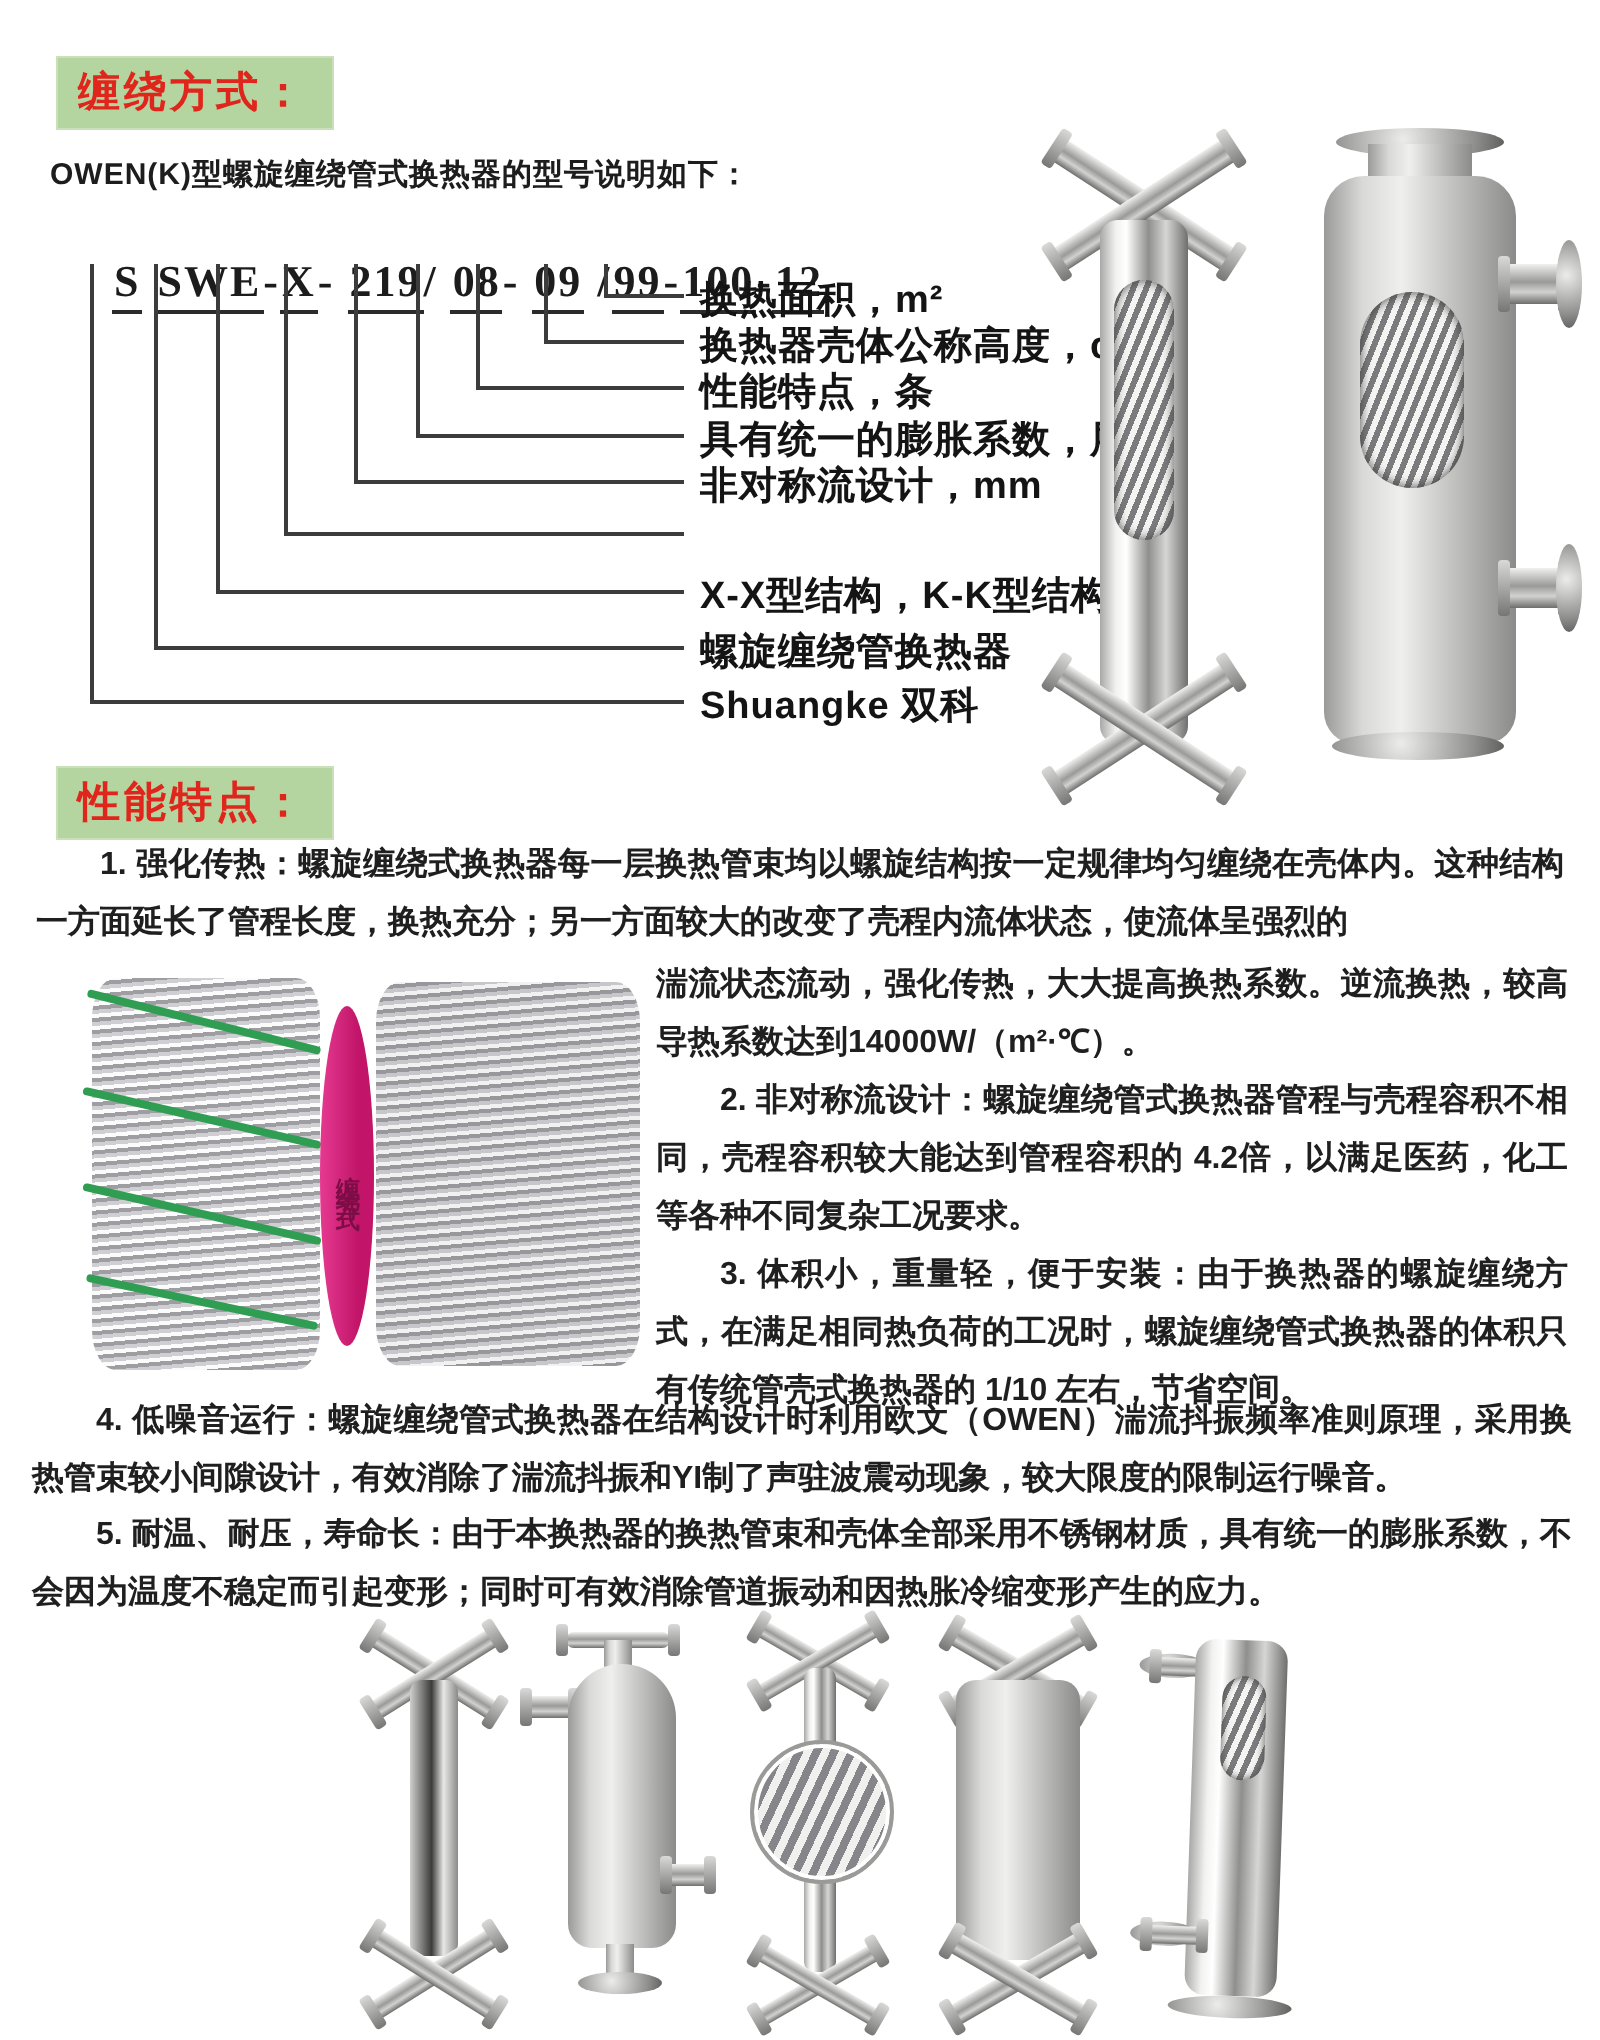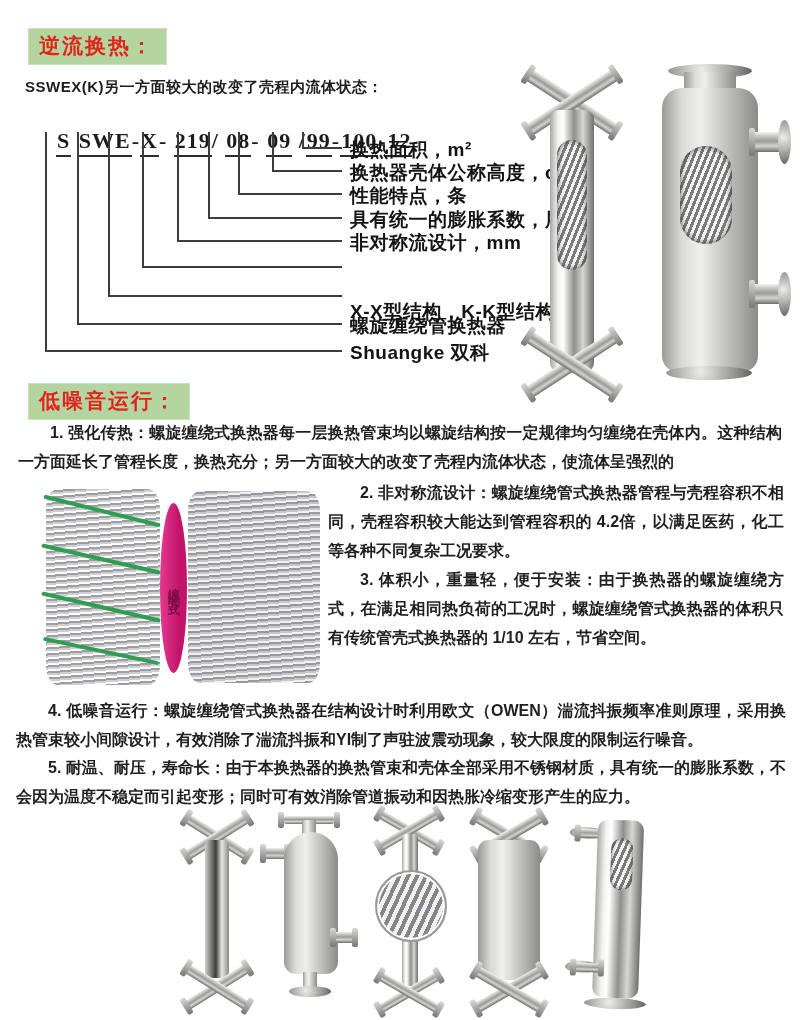--- a/index.html
+++ b/index.html
@@ -50,23 +50,23 @@
   .pinkpod span{writing-mode:vertical-rl;font-size:12px;font-weight:bold;color:#7d0d46;
                 letter-spacing:5px;}
 
   .magnifier{position:absolute;border:2px solid #9a9a98;border-radius:50%;
              background:repeating-linear-gradient(115deg,#f0f0ee 0 4px,#86868a 4px 8px);
              box-shadow:0 0 0 2px #ffffff inset;}
 </style>
 </head>
 <body>
 
-<div class="badge" style="left:28px;top:28px;">逆流换热：</div>
+<div class="badge" style="left:28px;top:28px;">缠绕方式：</div>
 
-<div class="intro" style="left:25px;top:78px;">SSWEX(K)另一方面较大的改变了壳程内流体状态：</div>
+<div class="intro" style="left:25px;top:78px;">OWEN(K)型螺旋缠绕管式换热器的型号说明如下：</div>
 
 <div class="abs" style="left:0;top:100px;width:800px;height:280px;">
 
   <div class="model-code" style="left:30px;top:2px;">
     <span class="seg">S</span><span class="sep"> </span><span class="seg">SWE</span><span class="sep">-</span><span class="seg">X</span><span class="sep">- </span><span class="seg">219</span><span class="sep">/ </span><span class="seg">08</span><span class="sep">- </span><span class="seg">09</span><span class="sep"> /</span><span class="seg">99</span><span class="sep">-</span><span class="seg">100</span><span class="sep">-</span><span class="seg">12</span>
   </div>
 
   <div class="vline" style="left:45px;top:32px;height:218px;"></div>
   <div class="vline" style="left:77px;top:32px;height:191px;"></div>
   <div class="vline" style="left:108px;top:32px;height:163px;"></div>
@@ -85,21 +85,21 @@
   <div class="hline" style="left:142px;top:166px;width:200px;"></div>
   <div class="hline" style="left:108px;top:195px;width:234px;"></div>
   <div class="hline" style="left:77px;top:223px;width:265px;"></div>
   <div class="hline" style="left:45px;top:250px;width:297px;"></div>
 
   <div class="dlabel" style="top:37px;">换热面积，m²</div>
   <div class="dlabel" style="top:60px;">换热器壳体公称高度，cm</div>
   <div class="dlabel" style="top:83px;">性能特点，条</div>
   <div class="dlabel" style="top:107px;">具有统一的膨胀系数，层</div>
   <div class="dlabel" style="top:130px;">非对称流设计，mm</div>
-  <div class="dlabel" style="top:185px;margin-top:14px;">X-X型结构，K-K型结构</div>
+  <div class="dlabel" style="top:185px;">X-X型结构，K-K型结构</div>
   <div class="dlabel" style="top:213px;">螺旋缠绕管换热器</div>
   <div class="dlabel" style="top:240px;">Shuangke 双科</div>
 </div>
 
 <div class="abs" style="left:510px;top:58px;width:288px;height:322px;">
 
   <div class="abs" style="left:0;top:0;width:135px;height:322px;">
     <div class="pipe" style="left:12px;top:38px;width:100px;height:13px;transform:rotate(33deg);"></div>
     <div class="pipe" style="left:12px;top:38px;width:100px;height:13px;transform:rotate(-33deg);"></div>
     <div class="chrome abs" style="left:40px;top:52px;width:44px;height:262px;border-radius:9px;"></div>
@@ -114,37 +114,38 @@
     <div class="matte abs" style="left:12px;top:30px;width:96px;height:284px;border-radius:20px 20px 16px 16px;"></div>
     <div class="pipe" style="left:104px;top:74px;width:26px;height:20px;"></div>
     <div class="disc abs" style="left:128px;top:62px;width:13px;height:44px;"></div>
     <div class="pipe" style="left:104px;top:226px;width:26px;height:20px;"></div>
     <div class="disc abs" style="left:128px;top:214px;width:13px;height:44px;"></div>
     <div class="stripes abs" style="left:30px;top:88px;width:52px;height:98px;border-radius:26px;box-shadow:inset 0 0 6px #3a3a3a;"></div>
     <div class="disc abs" style="left:16px;top:308px;width:86px;height:14px;"></div>
   </div>
 </div>
 
-<div class="badge" style="left:28px;top:383px;">低噪音运行：</div>
+<div class="badge" style="left:28px;top:383px;">性能特点：</div>
 
 <p class="para indent" style="left:18px;top:418px;width:764px;">1. 强化传热：螺旋缠绕式换热器每一层换热管束均以螺旋结构按一定规律均匀缠绕在壳体内。这种结构一方面延长了管程长度，换热充分；另一方面较大的改变了壳程内流体状态，使流体呈强烈的</p>
 
 <div class="abs" style="left:30px;top:487px;width:294px;height:202px;">
   <div class="coiltex abs" style="left:16px;top:2px;width:114px;height:196px;border-radius:12px/20px;"></div>
   <div class="greenline" style="left:12px;top:22px;width:120px;transform:rotate(14deg);"></div>
   <div class="greenline" style="left:10px;top:70px;width:122px;transform:rotate(13deg);"></div>
   <div class="greenline" style="left:10px;top:118px;width:122px;transform:rotate(13deg);"></div>
   <div class="greenline" style="left:12px;top:162px;width:118px;transform:rotate(12deg);"></div>
   <div class="coiltex abs" style="left:158px;top:4px;width:132px;height:192px;border-radius:12px/20px;filter:brightness(.96);"></div>
   <div class="pinkpod" style="left:130px;top:16px;width:27px;height:170px;">
     <span>缠绕方式</span>
   </div>
 </div>
 
 <div class="abs" style="left:328px;top:478px;width:456px;">
+  <p class="para" style="position:static;">湍流状态流动，强化传热，大大提高换热系数。逆流换热，较高导热系数达到14000W/（m²·℃）。</p>
   <p class="para indent" style="position:static;">2. 非对称流设计：螺旋缠绕管式换热器管程与壳程容积不相同，壳程容积较大能达到管程容积的 4.2倍，以满足医药，化工等各种不同复杂工况要求。</p>
   <p class="para indent" style="position:static;">3. 体积小，重量轻，便于安装：由于换热器的螺旋缠绕方式，在满足相同热负荷的工况时，螺旋缠绕管式换热器的体积只有传统管壳式换热器的 1/10 左右，节省空间。</p>
 </div>
 
 <p class="para indent" style="left:16px;top:696px;width:770px;">4. 低噪音运行：螺旋缠绕管式换热器在结构设计时利用欧文（OWEN）湍流抖振频率准则原理，采用换热管束较小间隙设计，有效消除了湍流抖振和YI制了声驻波震动现象，较大限度的限制运行噪音。</p>
 <p class="para indent" style="left:16px;top:753px;width:770px;">5. 耐温、耐压，寿命长：由于本换热器的换热管束和壳体全部采用不锈钢材质，具有统一的膨胀系数，不会因为温度不稳定而引起变形；同时可有效消除管道振动和因热胀冷缩变形产生的应力。</p>
 
 <div class="abs" style="left:165px;top:812px;width:520px;height:200px;">
 
   <div class="abs" style="left:10px;top:2px;width:84px;height:196px;">

